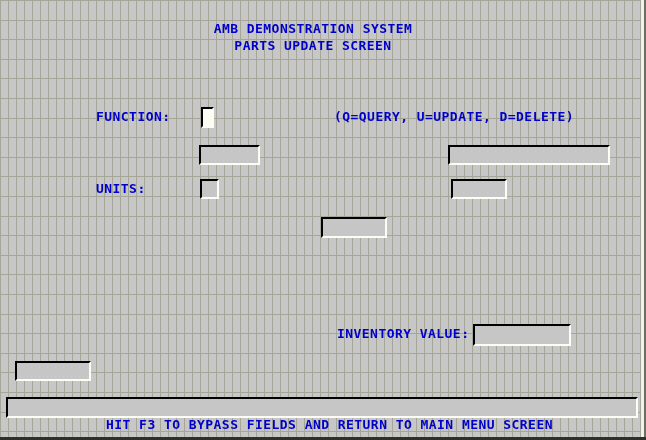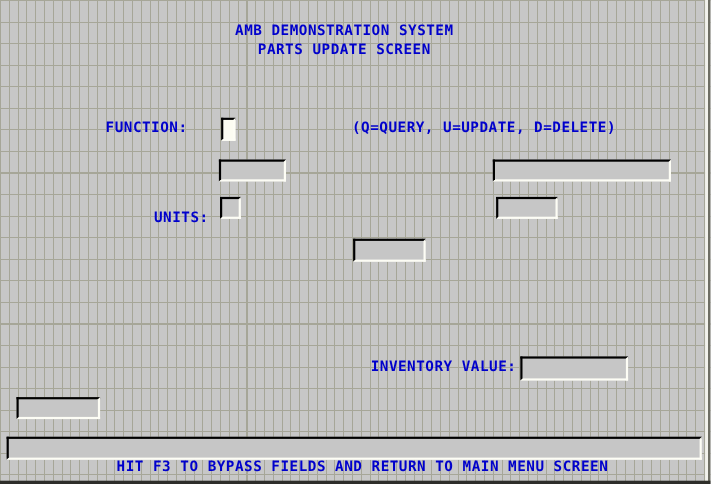--- a/index.html
+++ b/index.html
@@ -52,26 +52,26 @@
 </head>
 <body>
 
 <div class="screen">
 
   <div class="txt title-line" style="left: 313px; top: 22px;">AMB DEMONSTRATION SYSTEM</div>
   <div class="txt title-line" style="left: 313px; top: 39px;">PARTS UPDATE SCREEN</div>
 
   <div class="txt" style="left: 96px; top: 110px;">FUNCTION:</div>
   <div class="field focus" style="left: 201px; top: 107px; width: 13px; height: 21px;"></div>
-  <div class="txt" style="left: 320px; top: 110px;">(Q=QUERY, U=UPDATE, D=DELETE)</div>
+  <div class="txt" style="left: 334px; top: 110px;">(Q=QUERY, U=UPDATE, D=DELETE)</div>
 
   <div class="field" style="left: 199px; top: 145px; width: 61px; height: 20px;"></div>
   <div class="field" style="left: 448px; top: 145px; width: 162px; height: 20px;"></div>
 
-  <div class="txt" style="left: 96px; top: 192px; margin-left: 44px;">UNITS:</div>
+  <div class="txt" style="left: 96px; top: 182px;">UNITS:</div>
   <div class="field" style="left: 200px; top: 179px; width: 19px; height: 20px;"></div>
   <div class="field" style="left: 451px; top: 179px; width: 56px; height: 20px;"></div>
 
   <div class="field" style="left: 321px; top: 217px; width: 66px; height: 21px;"></div>
 
   <div class="txt" style="left: 337px; top: 327px;">INVENTORY VALUE:</div>
   <div class="field" style="left: 473px; top: 324px; width: 98px; height: 22px;"></div>
 
   <div class="field" style="left: 15px; top: 361px; width: 76px; height: 20px;"></div>
 

